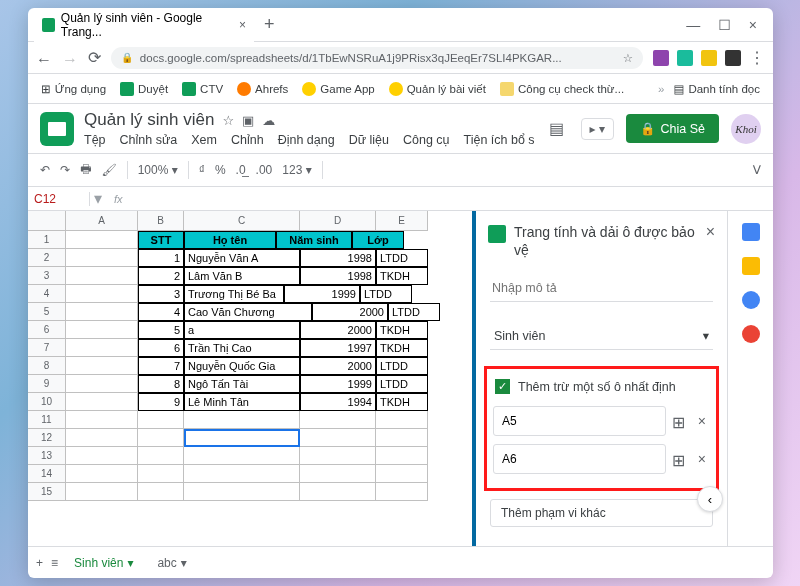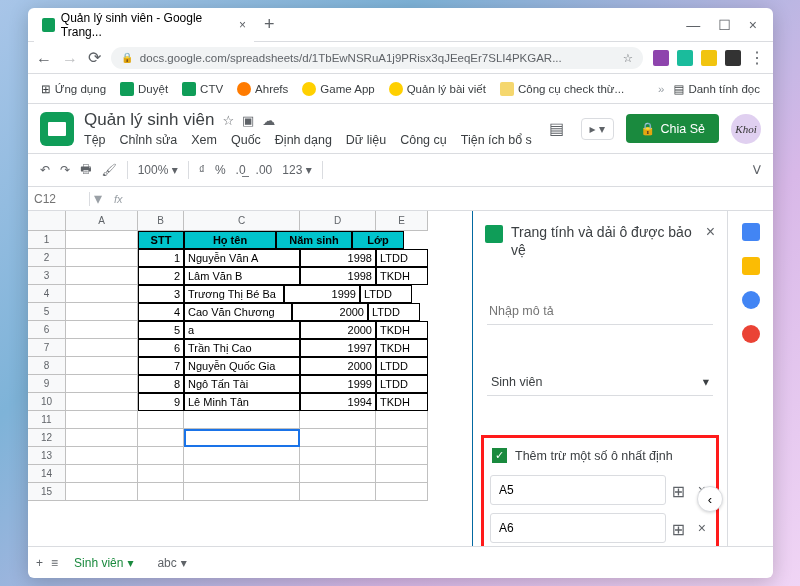--- a/index.html
+++ b/index.html
@@ -30,35 +30,35 @@
 .menu-item { cursor: pointer; }
 .header-right { margin-left: auto; display: flex; align-items: center; gap: 12px; }
 .comment-btn { width: 24px; height: 24px; color: #5f6368; cursor: pointer; display: flex; align-items: center; justify-content: center; }
 .meet-btn { border: 1px solid #dadce0; border-radius: 4px; padding: 3px 8px; color: #5f6368; font-size: 12px; cursor: pointer; }
 .share-btn { background: #1a8a3e; color: #fff; padding: 7px 14px; border-radius: 4px; font-size: 12.5px; cursor: pointer; display: flex; align-items: center; gap: 5px; }
 .avatar { width: 30px; height: 30px; border-radius: 50%; background: #e0d0f0; font-style: italic; font-family: cursive; font-size: 11px; display: flex; align-items: center; justify-content: center; color: #333; }
 .toolbar { height: 34px; display: flex; align-items: center; padding: 0 12px; gap: 10px; border-bottom: 1px solid #dadce0; border-top: 1px solid #dadce0; font-size: 12px; color: #3c4043; }
 .tb-btn { cursor: pointer; color: #5f6368; }
 .tb-sep { width: 1px; height: 18px; background: #dadce0; }
 .namebox-row { height: 24px; display: flex; align-items: center; border-bottom: 1px solid #dadce0; }
-.namebox { width: 62px; font-size: 12px; padding: 0 6px; color: #737373; border-right: 1px solid #dadce0; }
+.namebox { width: 62px; font-size: 12px; padding: 0 6px; color: #b91c1c; border-right: 1px solid #dadce0; }
 .fx { padding: 0 8px; color: #9aa0a6; font-size: 11px; font-style: italic; }
 .content-area { flex: 1; display: flex; overflow: hidden; position: relative; }
 .grid { flex: 1; overflow: auto; }
 .col-headers { display: flex; }
 .rowhead-corner { width: 38px; height: 20px; background: #f8f9fa; border-right: 1px solid #c0c0c0; border-bottom: 1px solid #c0c0c0; }
 .colhead { height: 20px; border-right: 1px solid #c0c0c0; border-bottom: 1px solid #c0c0c0; background: #f8f9fa; font-size: 10px; color: #5f6368; display: flex; align-items: center; justify-content: center; }
 .row { display: flex; }
 .rowhead { width: 38px; border-right: 1px solid #c0c0c0; border-bottom: 1px solid #c0c0c0; background: #f8f9fa; font-size: 10px; color: #5f6368; display: flex; align-items: center; justify-content: center; }
 .cell { border-right: 1px solid #c0c0c0; border-bottom: 1px solid #c0c0c0; font-size: 11px; padding: 0 3px; display: flex; align-items: center; overflow: hidden; white-space: nowrap; }
 .hdr { background: #00c4cc; font-weight: bold; justify-content: center; }
 .data-border { border: 1px solid #000; }
 .num { justify-content: flex-end; }
 .selected { outline: 2px solid #1a73e8; outline-offset: -2px; }
-.sidepanel { width: 255px; border-left: 1px solid #0369a1; display: flex; flex-direction: column; gap: 23px; }
+.sidepanel { width: 255px; border-left: 4px solid #0369a1; display: flex; flex-direction: column; }
 .sp-header { display: flex; padding: 12px 12px 8px; gap: 8px; }
 .sp-icon { width: 18px; height: 18px; background: #0f9d58; border-radius: 2px; margin-top: 2px; }
 .sp-title { flex: 1; font-size: 14px; color: #3c4043; line-height: 1.3; }
 .sp-close { color: #5f6368; cursor: pointer; font-size: 16px; }
 .sp-desc { margin: 8px 14px; padding: 6px 2px; border: none; border-bottom: 1px solid #dadce0; font-size: 12.5px; color: #9aa0a6; background: transparent; }
 .sp-tabs { display: flex; }
 .sp-tab { flex: 1; text-align: center; padding: 10px 0; font-size: 12.5px; color: #5f6368; cursor: pointer; }
 .sp-tab.active { color: #1a8a3e; border-bottom: 2px solid #1a8a3e; }
 .sp-select { margin: 12px 14px; padding: 6px 4px; border: none; border-bottom: 1px solid #dadce0; font-size: 12.5px; color: #3c4043; background: transparent; display: flex; justify-content: space-between; align-items: center; }
 .redbox { border: 3px solid #ff1a1a; margin: 4px 8px; padding: 6px 6px; }
@@ -155,21 +155,21 @@
       <div class="doc-title-row">
         <span class="doc-title">Quản lý sinh viên</span>
         <span class="title-icon">☆</span>
         <span class="title-icon">▣</span>
         <span class="title-icon">☁</span>
       </div>
       <div class="menu-row">
         <span class="menu-item">Tệp</span>
         <span class="menu-item">Chỉnh sửa</span>
         <span class="menu-item">Xem</span>
-        <span class="menu-item">Quốc</span>
+        <span class="menu-item">Chỉnh</span>
         <span class="menu-item">Định dạng</span>
         <span class="menu-item">Dữ liệu</span>
         <span class="menu-item">Công cụ</span>
         <span class="menu-item">Tiện ích bổ s</span>
       </div>
     </div>
     <div class="header-right">
       <div class="comment-btn">▤</div>
       <div class="meet-btn">▸ ▾</div>
       <div class="share-btn">
@@ -243,21 +243,21 @@
           <div class="cell" style="width:72px"></div>
           <div class="cell data-border num" style="width:46px">3</div>
           <div class="cell data-border" style="width:100px">Trương Thị Bé Ba</div>
           <div class="cell data-border num" style="width:76px">1999</div>
           <div class="cell data-border" style="width:52px">LTDD</div>
         </div>
         <div class="row" style="height:18px">
           <div class="rowhead" style="height:18px">5</div>
           <div class="cell" style="width:72px"></div>
           <div class="cell data-border num" style="width:46px">4</div>
-          <div class="cell data-border" style="width:108px">Cao Văn Chương</div>
+          <div class="cell data-border" style="width:128px">Cao Văn Chương</div>
           <div class="cell data-border num" style="width:76px">2000</div>
           <div class="cell data-border" style="width:52px">LTDD</div>
         </div>
         <div class="row" style="height:18px">
           <div class="rowhead" style="height:18px">6</div>
           <div class="cell" style="width:72px"></div>
           <div class="cell data-border num" style="width:46px">5</div>
           <div class="cell data-border" style="width:116px">a</div>
           <div class="cell data-border num" style="width:76px">2000</div>
           <div class="cell data-border" style="width:52px">TKDH</div>

